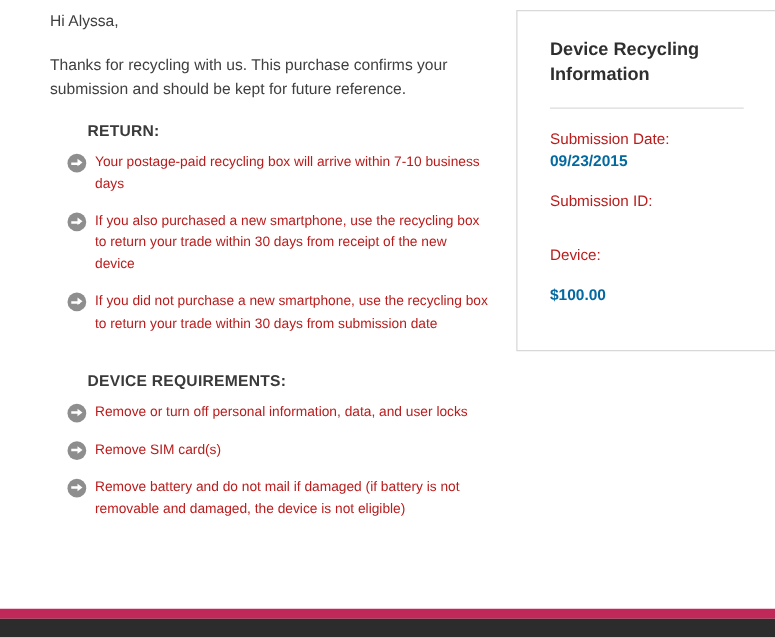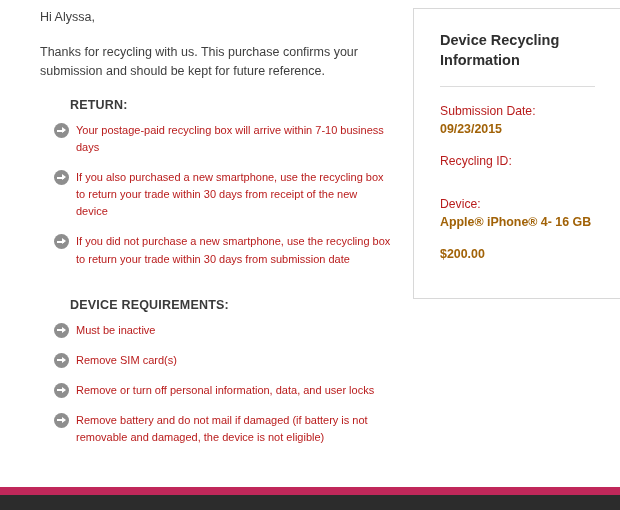--- a/index.html
+++ b/index.html
@@ -155,21 +155,21 @@
   .field-label {
     font-size: 12.2px;
     color: #b91c1c;
     display: block;
     line-height: 1.45;
   }
 
   .field-value {
     font-size: 12.4px;
     font-weight: bold;
-    color: #a16207;
+    color: #0369a1;
     display: block;
     line-height: 1.45;
   }
 
   .field.empty .field-value {
     min-height: 2px;
   }
 
   .field-gap {
     height: 10px;
@@ -219,61 +219,56 @@
           <span>If you did not purchase a new smartphone, use the recycling box to return your trade within 30 days from submission date</span>
         </li>
       </ul>
 
       <div class="spacer-gap"></div>
 
       <h3 class="section-title">DEVICE REQUIREMENTS:</h3>
       <ul class="bullet-list">
         <li class="bullet-item">
           <span class="bullet-icon"></span>
-          <span>Must be inactive</span>
+          <span>Remove or turn off personal information, data, and user locks</span>
         </li>
         <li class="bullet-item">
           <span class="bullet-icon"></span>
           <span>Remove SIM card(s)</span>
-        </li>
-        <li class="bullet-item">
-          <span class="bullet-icon"></span>
-          <span>Remove or turn off personal information, data, and user locks</span>
         </li>
         <li class="bullet-item">
           <span class="bullet-icon"></span>
           <span>Remove battery and do not mail if damaged (if battery is not removable and damaged, the device is not eligible)</span>
         </li>
       </ul>
 
     </div>
 
     <div class="info-card">
       <div class="card-title">Device Recycling Information</div>
       <div class="card-divider"></div>
 
       <div class="field">
         <span class="field-label">Submission Date:</span>
         <span class="field-value">09/23/2015</span>
       </div>
 
       <div class="field empty">
-        <span class="field-label">Recycling ID:</span>
+        <span class="field-label">Submission ID:</span>
         <span class="field-value"></span>
       </div>
 
       <div class="field-gap"></div>
 
       <div class="field">
         <span class="field-label">Device:</span>
-        <span class="field-value">Apple® iPhone® 4- 16 GB</span>
       </div>
 
       <div class="field">
-        <span class="field-value">$200.00</span>
+        <span class="field-value">$100.00</span>
       </div>
     </div>
 
   </div>
 
   <div class="bottom-accent"></div>
   <div class="bottom-bar"></div>
 </div>
 
 </body></html>

